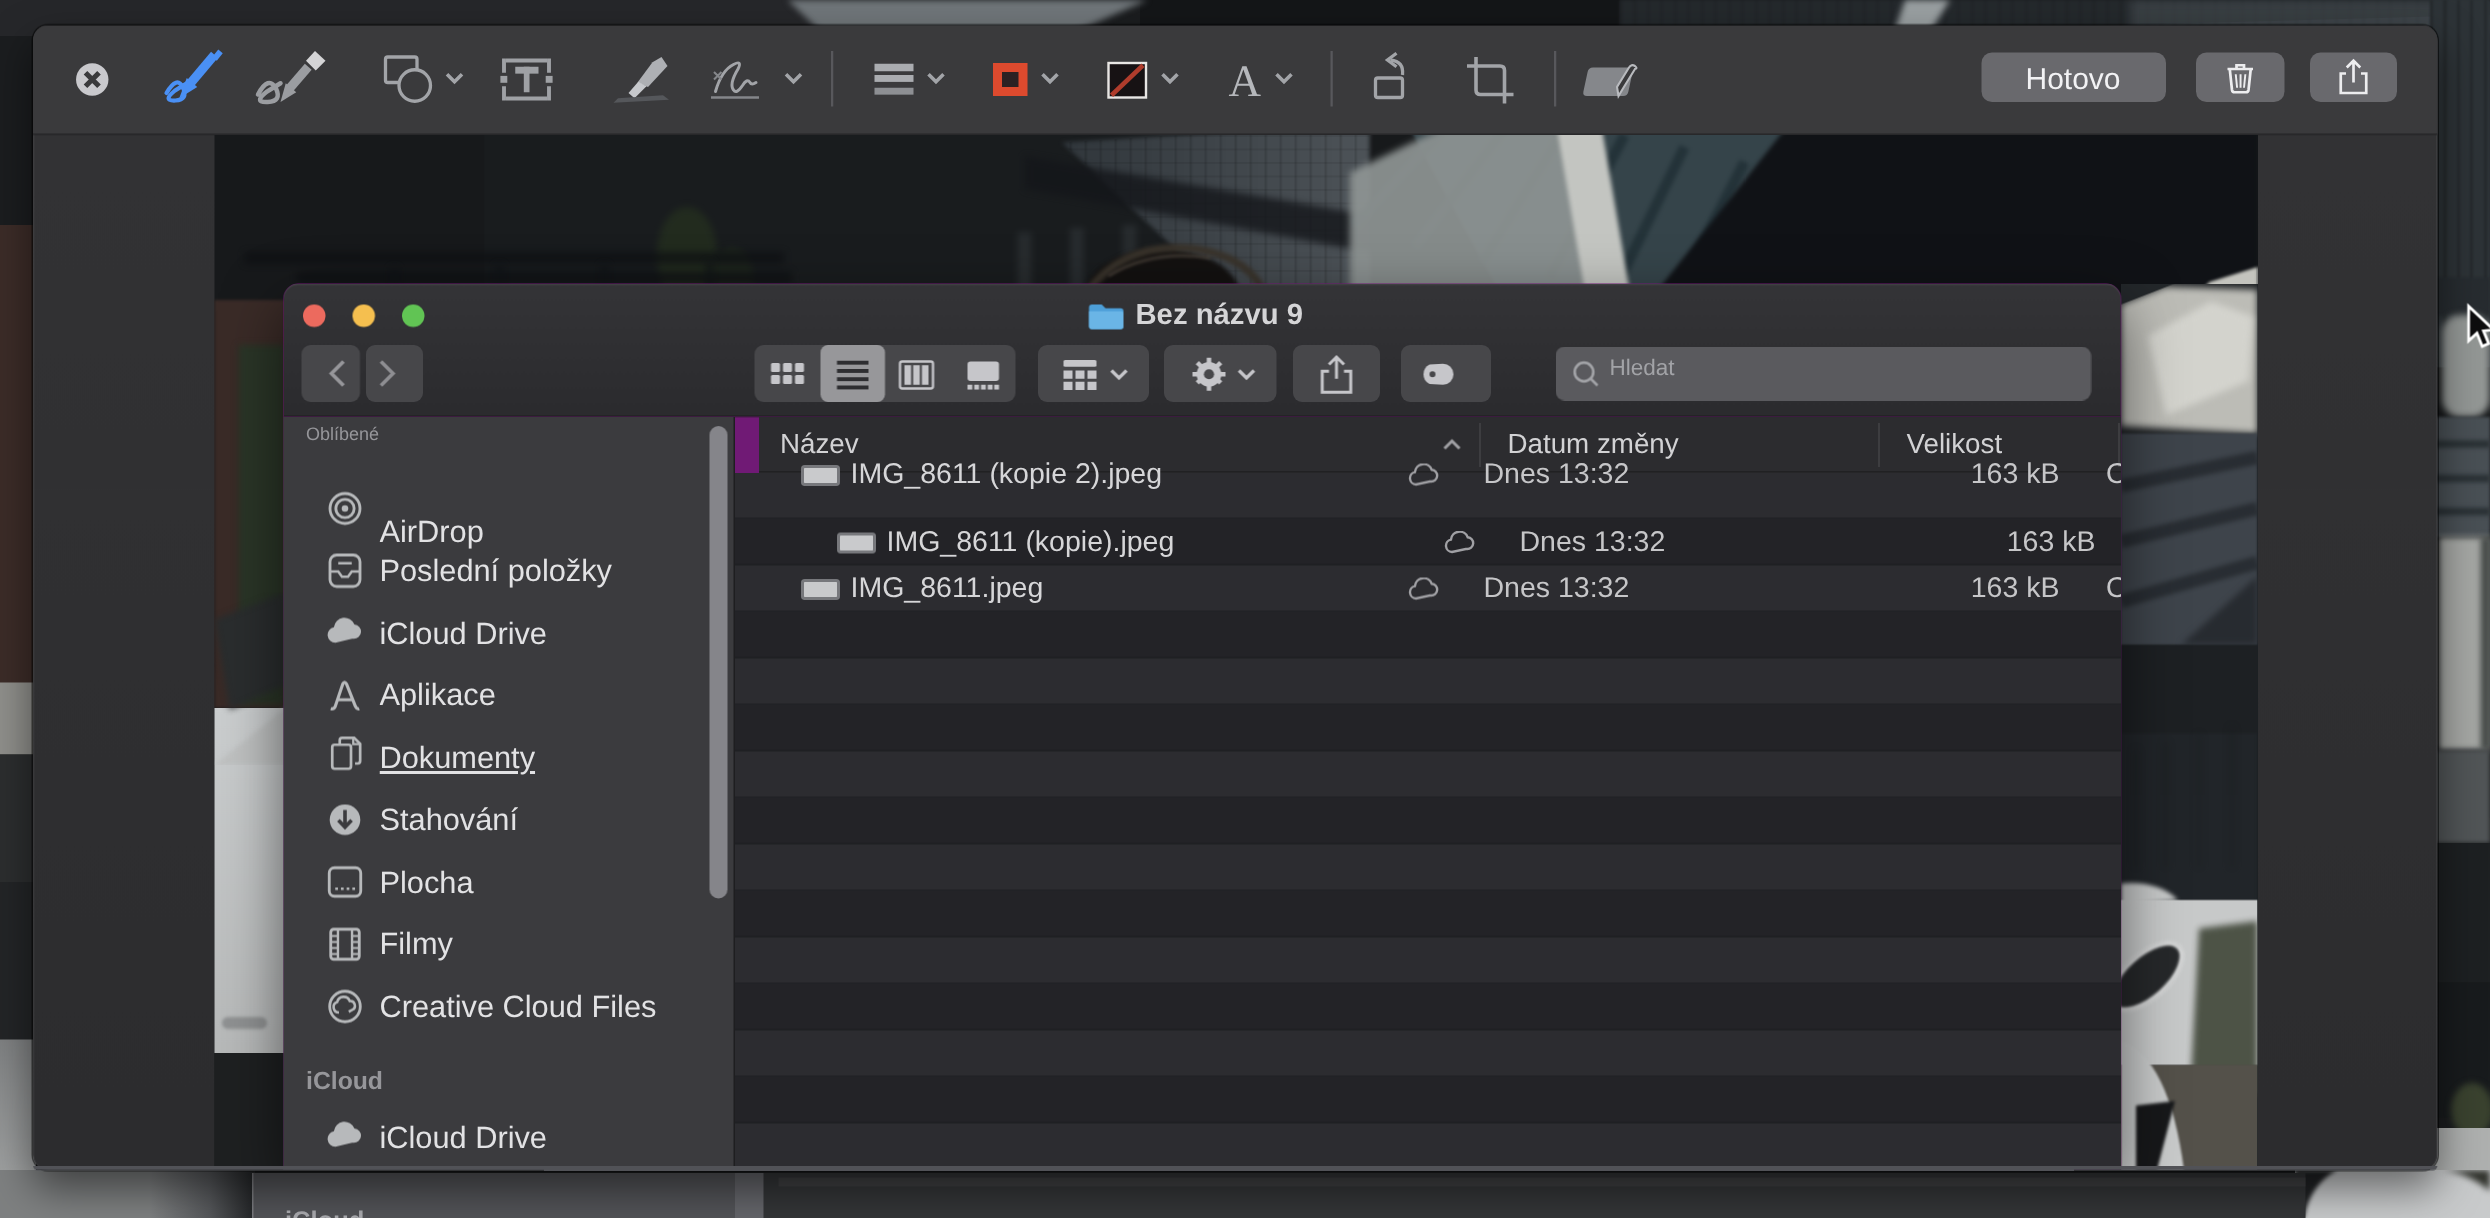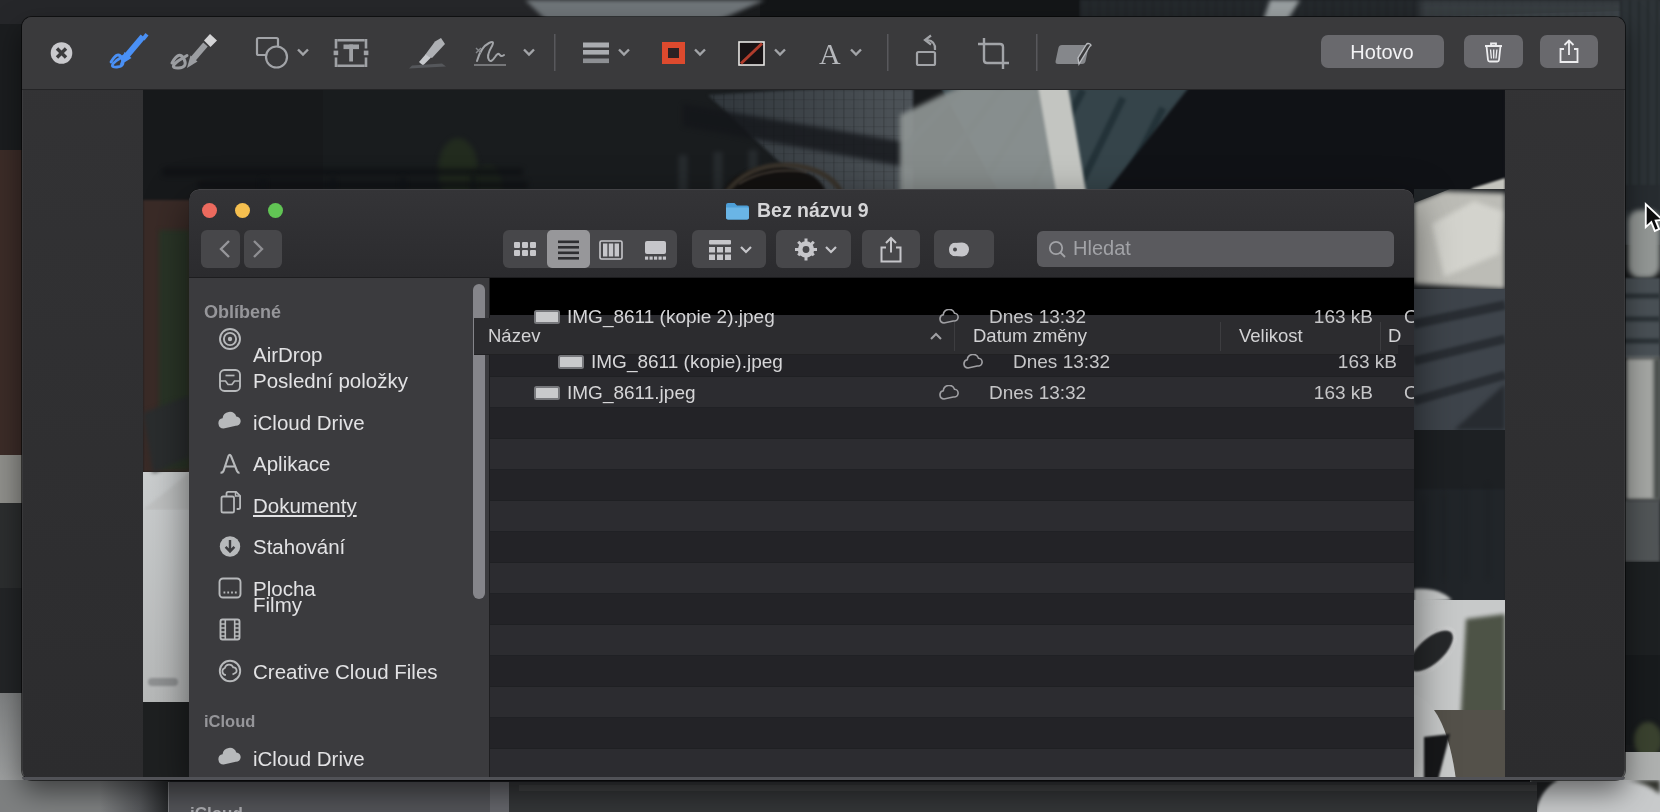--- a/index.html
+++ b/index.html
@@ -222,21 +222,21 @@
       <polygon points="52,430 91,425 91,541 46,541" fill="#474d40" opacity="0.95" style="filter:blur(2px)"></polygon>
       <ellipse cx="17" cy="462" rx="29" ry="14" fill="#26282a" transform="rotate(-42 17 462)" style="filter:blur(1px)"></ellipse>
       <ellipse cx="17" cy="462" rx="29" ry="14" fill="none" stroke="#e8e9e9" stroke-width="2.5" transform="rotate(-42 17 462)" style="filter:blur(1.2px)"></ellipse>
       <path d="M0,400 Q25,398 38,411 L0,415 Z" fill="#c7c9c9" style="filter:blur(1.5px)"></path>
       <rect x="0" y="521" width="91" height="70" fill="#54514a" style="filter:blur(0.5px)"></rect>
       <path d="M0,505 Q32,516 42,591 L0,591 Z" fill="#c9cbcb" style="filter:blur(0.7px)"></path>
       <polygon points="10,548 36,545 24,591 10,591" fill="#17181a" style="filter:blur(1px)"></polygon>
     </svg>
 
     <div id="finder" class="abs" style="left:46px;top:99px;width:1225px;height:591px;border-radius:10px 10px 0 0;
-         box-shadow:0 15px 40px rgba(0,0,0,.55);background:#000000;overflow:hidden;">
+         box-shadow:0 15px 40px rgba(0,0,0,.55);background:#701a75;overflow:hidden;">
 
       <div class="abs" style="left:0;top:0;width:1225px;height:89px;border-radius:10px 10px 0 0;
            background:linear-gradient(180deg,#343437,#2b2b2e);border-bottom:1px solid #1d1d1f;box-shadow:inset 0 1px 0 rgba(255,255,255,.08);"></div>
 
       <div class="abs" style="left:13px;top:14px;width:15px;height:15px;border-radius:50%;background:#ec6a5e;"></div>
       <div class="abs" style="left:46px;top:14px;width:15px;height:15px;border-radius:50%;background:#f5bf4f;"></div>
       <div class="abs" style="left:79px;top:14px;width:15px;height:15px;border-radius:50%;background:#61c454;"></div>
 
       <div class="abs" style="left:536px;top:10px;width:300px;height:24px;font-size:19.5px;font-weight:bold;color:#d5d5d7;">
         <svg class="abs" style="left:0;top:2px" width="25" height="19" viewBox="0 0 25 19">
@@ -255,21 +255,21 @@
 
       <div class="abs" style="left:314px;top:41px;width:174px;height:38px;background:#47474a;border-radius:6px;"></div>
       <div class="abs" style="left:358px;top:41px;width:43px;height:38px;background:#97979a;border-radius:5px;"></div>
 
       <div class="abs" style="left:503px;top:41px;width:74px;height:38px;background:#47474a;border-radius:6px;"></div>
       <div class="abs" style="left:587px;top:41px;width:75px;height:38px;background:#47474a;border-radius:6px;"></div>
       <div class="abs" style="left:673px;top:41px;width:58px;height:38px;background:#47474a;border-radius:6px;"></div>
       <div class="abs" style="left:745px;top:41px;width:60px;height:38px;background:#47474a;border-radius:6px;"></div>
 
       <div class="abs" style="left:848px;top:42px;width:357px;height:36px;background:#5a5a5e;border-radius:6px;">
-        <span class="abs" style="left:36px;top:6px;font-size:20px;color:#a2a3a7;text-align:right;">Hledat</span>
+        <span class="abs" style="left:36px;top:6px;font-size:15px;color:#a2a3a7;text-align:right;">Hledat</span>
       </div>
       <svg class="abs" style="left:0;top:41px;" width="1225" height="38">
 
         <g fill="#c6c6ca">
           <rect x="325" y="12" width="6" height="6" rx="1"></rect>
             <rect x="333" y="12" width="6" height="6" rx="1"></rect>
             <rect x="341" y="12" width="6" height="6" rx="1"></rect>
           <rect x="325" y="20" width="6" height="6" rx="1"></rect>
             <rect x="333" y="20" width="6" height="6" rx="1"></rect>
             <rect x="341" y="20" width="6" height="6" rx="1"></rect>
@@ -327,30 +327,30 @@
       <svg class="abs" style="left:858px;top:50px;" width="22" height="22">
         <circle cx="9" cy="9" r="6.2" stroke="#a2a3a7" stroke-width="1.8" fill="none"></circle>
         <path d="M13.5,13.5 L18,18" stroke="#a2a3a7" stroke-width="1.8"></path>
       </svg>
 
       <div class="abs" style="left:0;top:89px;width:301px;height:502px;background:#3b3b3e;"></div>
       <div class="abs" style="left:300px;top:89px;width:1px;height:502px;background:#1e1e20;"></div>
 
       <div class="abs" style="left:284px;top:95px;width:12px;height:315px;background:#85858a;border-radius:6px;"></div>
 
-      <div class="abs" style="left:15px;top:113px;font-size:18px;font-weight:bold;color:#96969a;">Oblíbené</div>
+      <div class="abs" style="left:15px;top:93px;font-size:12px;font-weight:normal;color:#96969a;">Oblíbené</div>
       <div class="abs" style="left:15px;top:523px;font-size:16.5px;font-weight:bold;color:#96969a;">iCloud</div>
       <div class="abs sbi" style="top:154px;">AirDrop</div>
       <div class="abs sbi" style="top:180px;">Poslední položky</div>
       <div class="abs sbi" style="top:222px;">iCloud Drive</div>
       <div class="abs sbi" style="top:263px;">Aplikace</div>
       <div class="abs sbi" style="top:305px;text-decoration:underline;">Dokumenty</div>
       <div class="abs sbi" style="top:346px;">Stahování</div>
       <div class="abs sbi" style="top:388px;">Plocha</div>
-      <div class="abs sbi" style="top:404px;">Filmy</div>
+      <div class="abs sbi" style="top:429px;">Filmy</div>
       <div class="abs sbi" style="top:471px;">Creative Cloud Files</div>
       <div class="abs sbi" style="top:558px;">iCloud Drive</div>
       <svg class="abs" style="left:29px;top:128px;" width="26" height="460">
         <g stroke="#b7b9bb" fill="none" stroke-width="1.9">
 
           <circle cx="12" cy="22" r="2.2" fill="#b7b9bb" stroke="none"></circle>
           <circle cx="12" cy="22" r="6.1"></circle>
           <circle cx="12" cy="22" r="10"></circle>
 
           <rect x="2" y="53" width="20" height="21" rx="4.5"></rect>
@@ -378,21 +378,21 @@
           <circle cx="12" cy="354" r="10.2"></circle>
           <path d="M8,358 a3.6,3.6 0 0 1 -1.2,-7 a4.4,4.4 0 0 1 8.4,-0.6 a3.1,3.1 0 0 1 1.6,5.9 l-2.3,1.2" stroke-width="1.7"></path>
 
           <path d="M5.6,447.5 a5.2,5.2 0 0 1 -1,-10.3 a7.1,7.1 0 0 1 13.7,-1.8 a4.7,4.7 0 0 1 -0.7,9.4 q-0.4,0.1 -0.9,0.1 Z" fill="#b7b9bb" stroke="none"></path>
         </g>
       </svg>
 
       <div class="abs" style="left:301px;top:126px;width:924px;height:465px;
            background:repeating-linear-gradient(180deg,#2c2c30 0 30px,#202125 30px 31px,#232327 31px 61px,#1f2023 61px 62px);"></div>
 
-      <div class="abs" style="left:285px;top:89px;width:924px;height:37px;background:#2c2c2f;border-bottom:1px solid #212123;margin-top:40px;">
+      <div class="abs" style="left:317px;top:89px;width:924px;height:37px;background:#2c2c2f;border-bottom:1px solid #212123;">
         <span class="abs" style="left:14px;top:7px;font-size:18.5px;color:#d2d2d4;">Název</span>
         <span class="abs" style="left:499px;top:7px;font-size:18.5px;color:#d2d2d4;">Datum změny</span>
         <span class="abs" style="left:765px;top:7px;font-size:18.5px;color:#d2d2d4;">Velikost</span>
         <span class="abs" style="left:914px;top:7px;font-size:18.5px;color:#d2d2d4;">D</span>
         <svg class="abs" style="left:455px;top:13px" width="14" height="10">
             <path d="M2,8 L7,3 L12,8" stroke="#a0a0a4" stroke-width="2" fill="none"></path>
           </svg>
         <div class="abs" style="left:480px;top:4px;width:1px;height:29px;background:#3d3d40;"></div>
         <div class="abs" style="left:746px;top:4px;width:1px;height:29px;background:#3d3d40;"></div>
         <div class="abs" style="left:906px;top:4px;width:1px;height:29px;background:#3d3d40;"></div>

